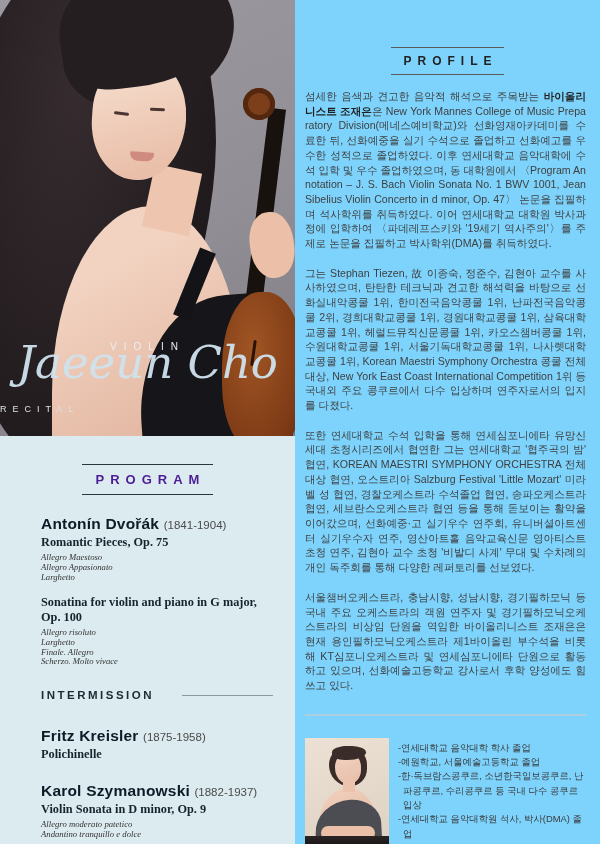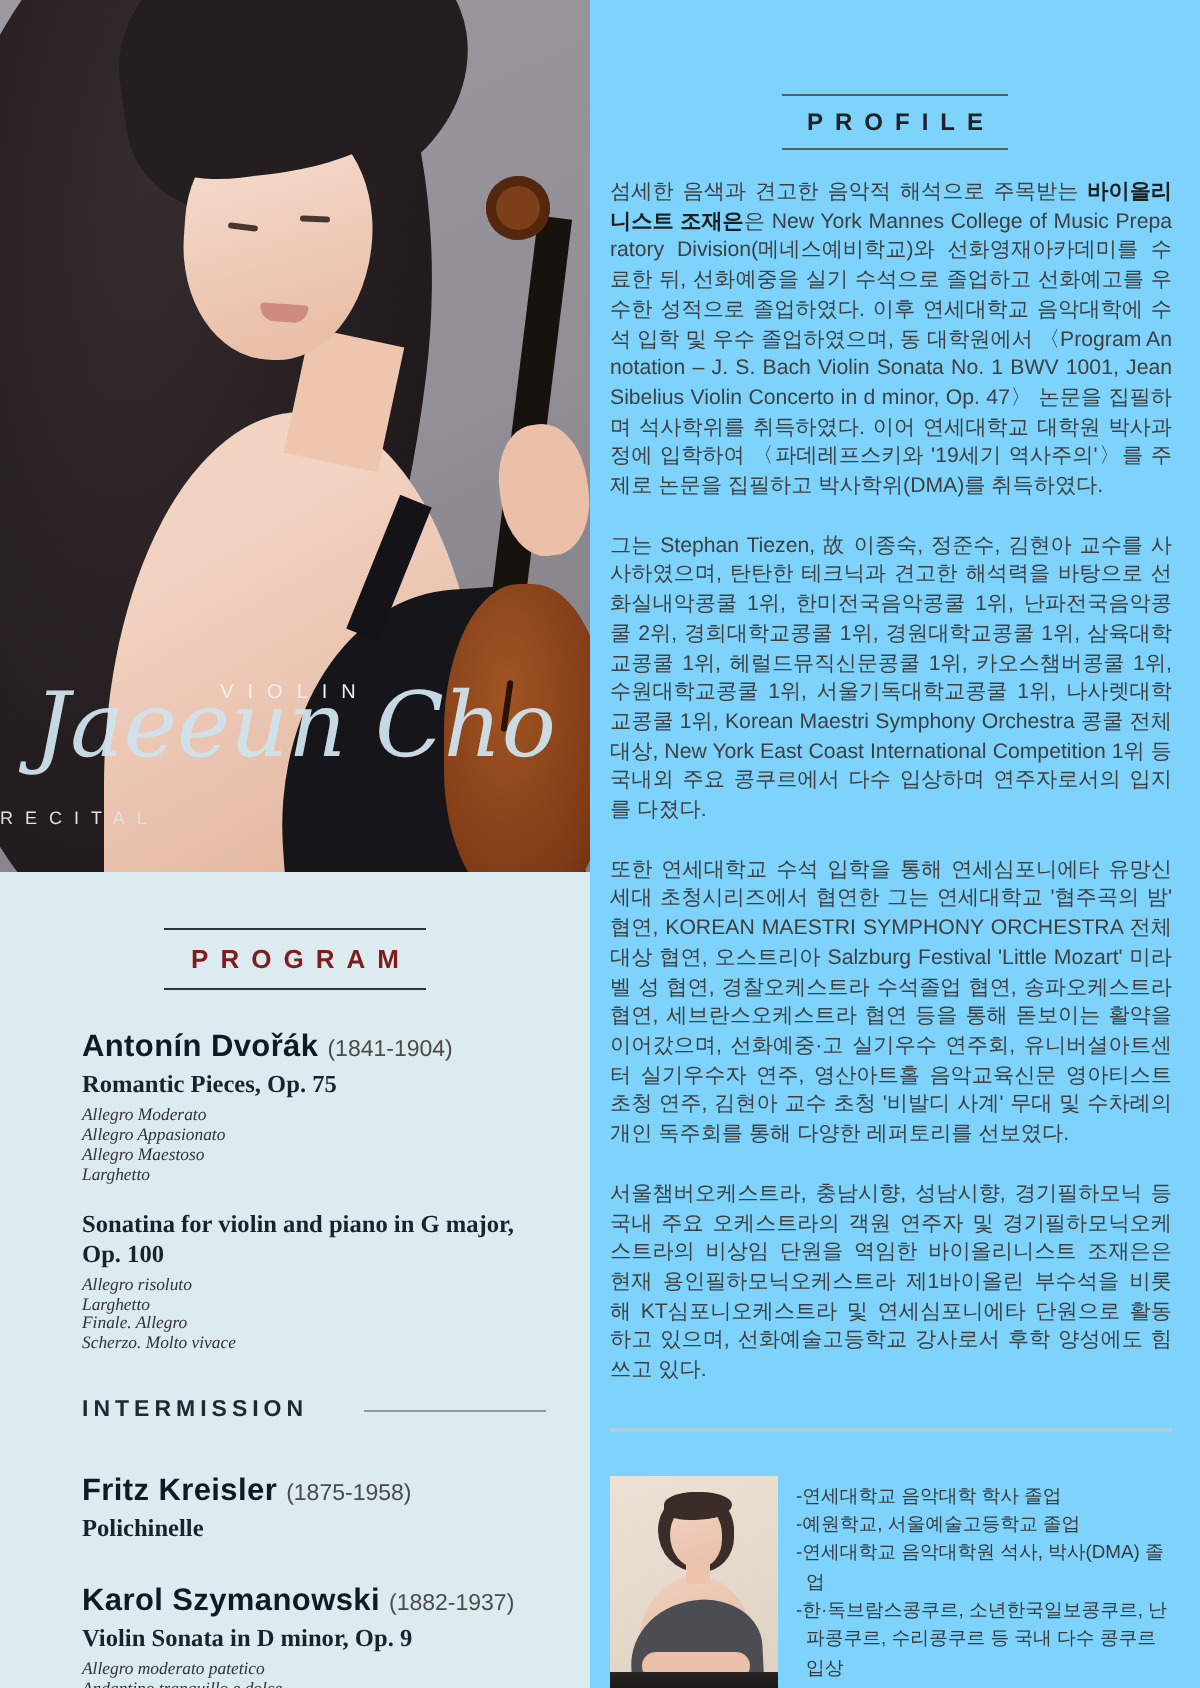--- a/index.html
+++ b/index.html
@@ -49,21 +49,21 @@
     color:#eceff1;font-size:10px;letter-spacing:7px;z-index:3;}
   .hero-name{position:absolute;left:-6px;top:336px;width:307px;text-align:center;z-index:4;
     font-family:"DejaVu Serif",serif;font-style:italic;font-weight:400;
     font-size:45px;color:#cfe3ee;opacity:.95;white-space:nowrap;}
   .hero-recital{position:absolute;left:0;top:404px;width:295px;text-align:left;
     color:#dde1e4;font-size:9px;letter-spacing:6px;z-index:3;}
 
   
   .program{position:absolute;left:0;top:436px;width:295px;height:408px;box-sizing:border-box;}
   .program-header{width:max-content;margin:28px auto 0;font-size:13px;font-weight:700;
-    letter-spacing:6px;color:#7f1d1d;border-top:1.5px solid #2a363f;border-bottom:1.5px solid #2a363f;
+    letter-spacing:6px;color:#4c1d95;border-top:1.5px solid #2a363f;border-bottom:1.5px solid #2a363f;
     padding:7px 8px 7px 14px;}
   .program-body{padding:0 22px 0 41px;}
   .composer-line{margin-top:20px;font-size:15.5px;font-weight:700;color:#0d1b26;letter-spacing:.2px;}
   .composer-line .dates{font-size:11.5px;font-weight:400;color:#4a4a4a;letter-spacing:0;}
   .work-title{margin-top:2px;font-family:"Liberation Serif",serif;font-weight:700;
     font-size:12.3px;color:#17242e;}
   .movements{margin-top:3px;font-family:"Liberation Serif",serif;font-style:italic;
     font-size:8.7px;line-height:1.14;color:#333;}
   .work2{margin-top:12px;}
   .intermission-row{display:flex;align-items:center;gap:28px;margin-top:22px;}
@@ -138,23 +138,22 @@
 
       <div class="program-body">
 
         <div>
           <div class="composer-line">
             <span>Antonín Dvořák</span>
             <span class="dates">(1841-1904)</span>
           </div>
           <div class="work-title">Romantic Pieces, Op. 75</div>
           <div class="movements">
-            <div>Allegro Moderato</div>
+            <div>Allegro Maestoso</div>
             <div>Allegro Appasionato</div>
-            <div>Allegro Maestoso</div>
             <div>Larghetto</div>
           </div>
           <div class="work-title work2">Sonatina for violin and piano in G major, Op. 100</div>
           <div class="movements">
             <div>Allegro risoluto</div>
             <div>Larghetto</div>
             <div>Finale. Allegro</div>
             <div>Scherzo. Molto vivace</div>
           </div>
         </div>
@@ -211,21 +210,21 @@
           <div class="pp-fringe"></div>
           <div class="pp-neck"></div>
           <div class="pp-arms"></div>
           <div class="pp-piano"></div>
         </div>
 
       </div>
       <div class="credentials">
         <div class="cred-item">-연세대학교 음악대학 학사 졸업</div>
         <div class="cred-item">-예원학교, 서울예술고등학교 졸업</div>
+        <div class="cred-item">-한·독브람스콩쿠르, 소년한국일보콩쿠르, 난파콩쿠르, 수리콩쿠르 등 국내 다수 콩쿠르 입상</div>
         <div class="cred-item">-연세대학교 음악대학원 석사, 박사(DMA) 졸업</div>
-        <div class="cred-item">-한·독브람스콩쿠르, 소년한국일보콩쿠르, 난파콩쿠르, 수리콩쿠르 등 국내 다수 콩쿠르 입상</div>
         <div class="cred-item">-서초교향악단, 대구MBC교향악단 협연</div>
 
       </div>
     </div>
   </div>
 
 </div>
 
 </body></html>

